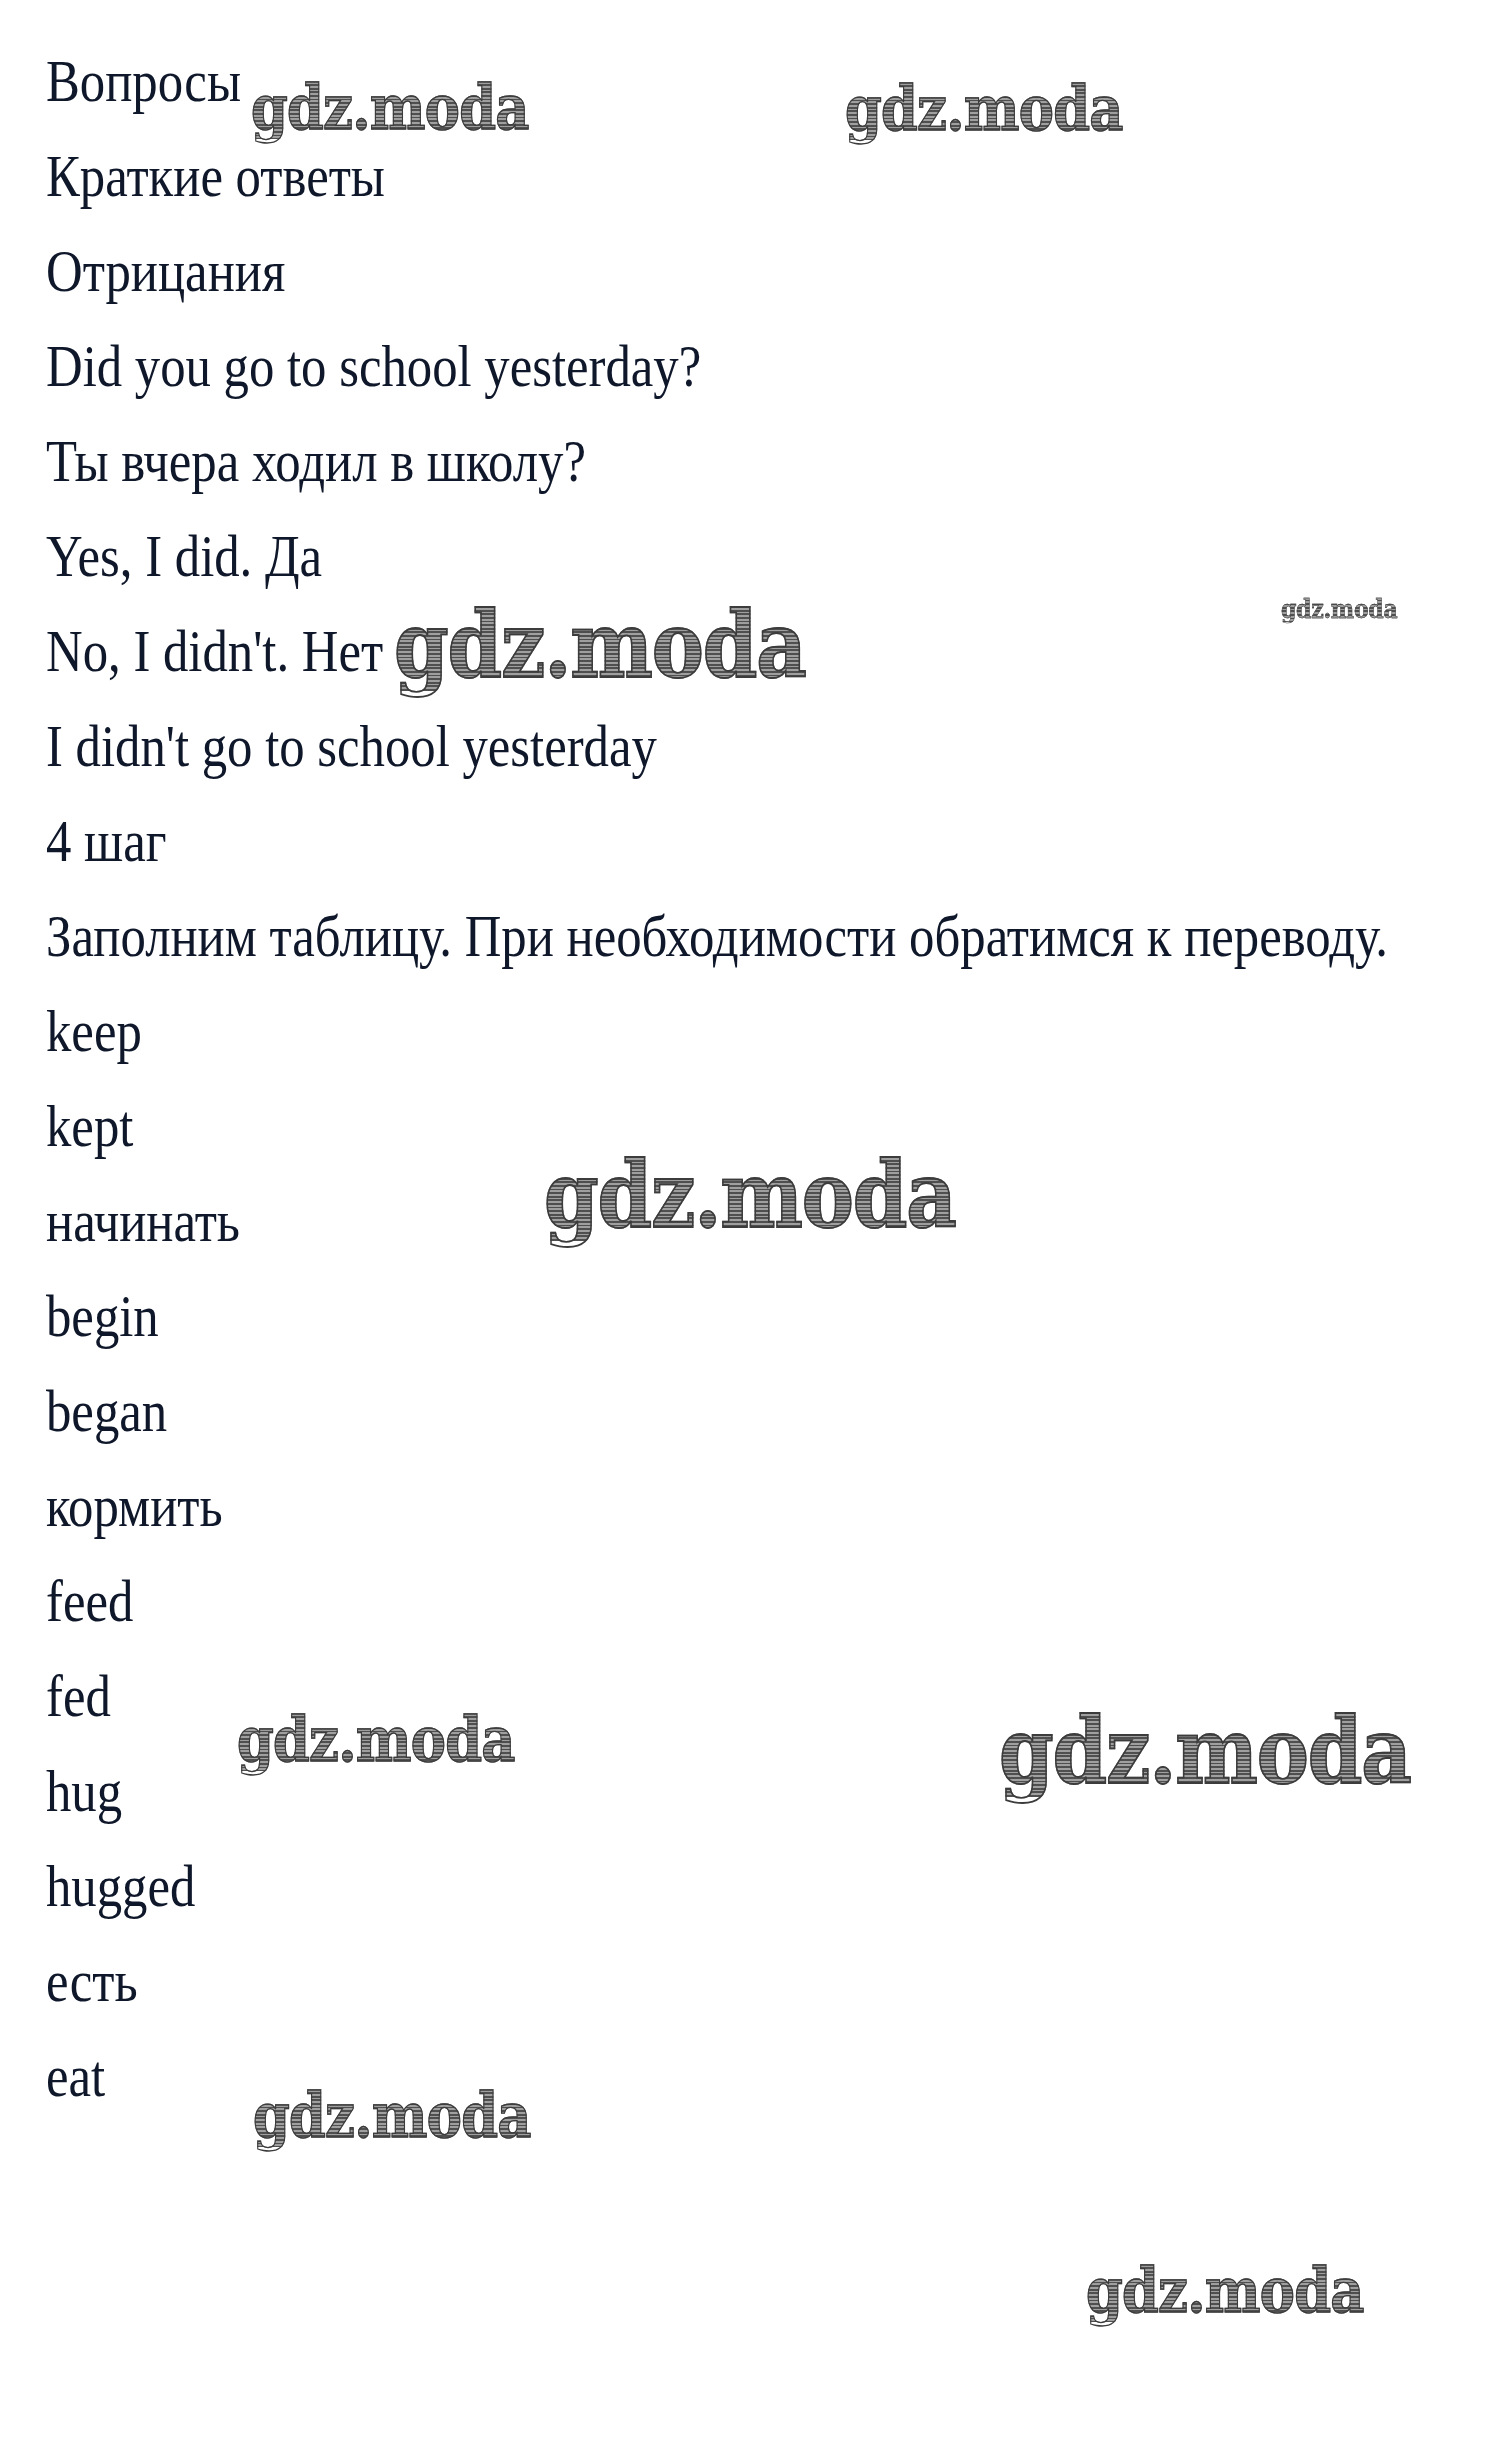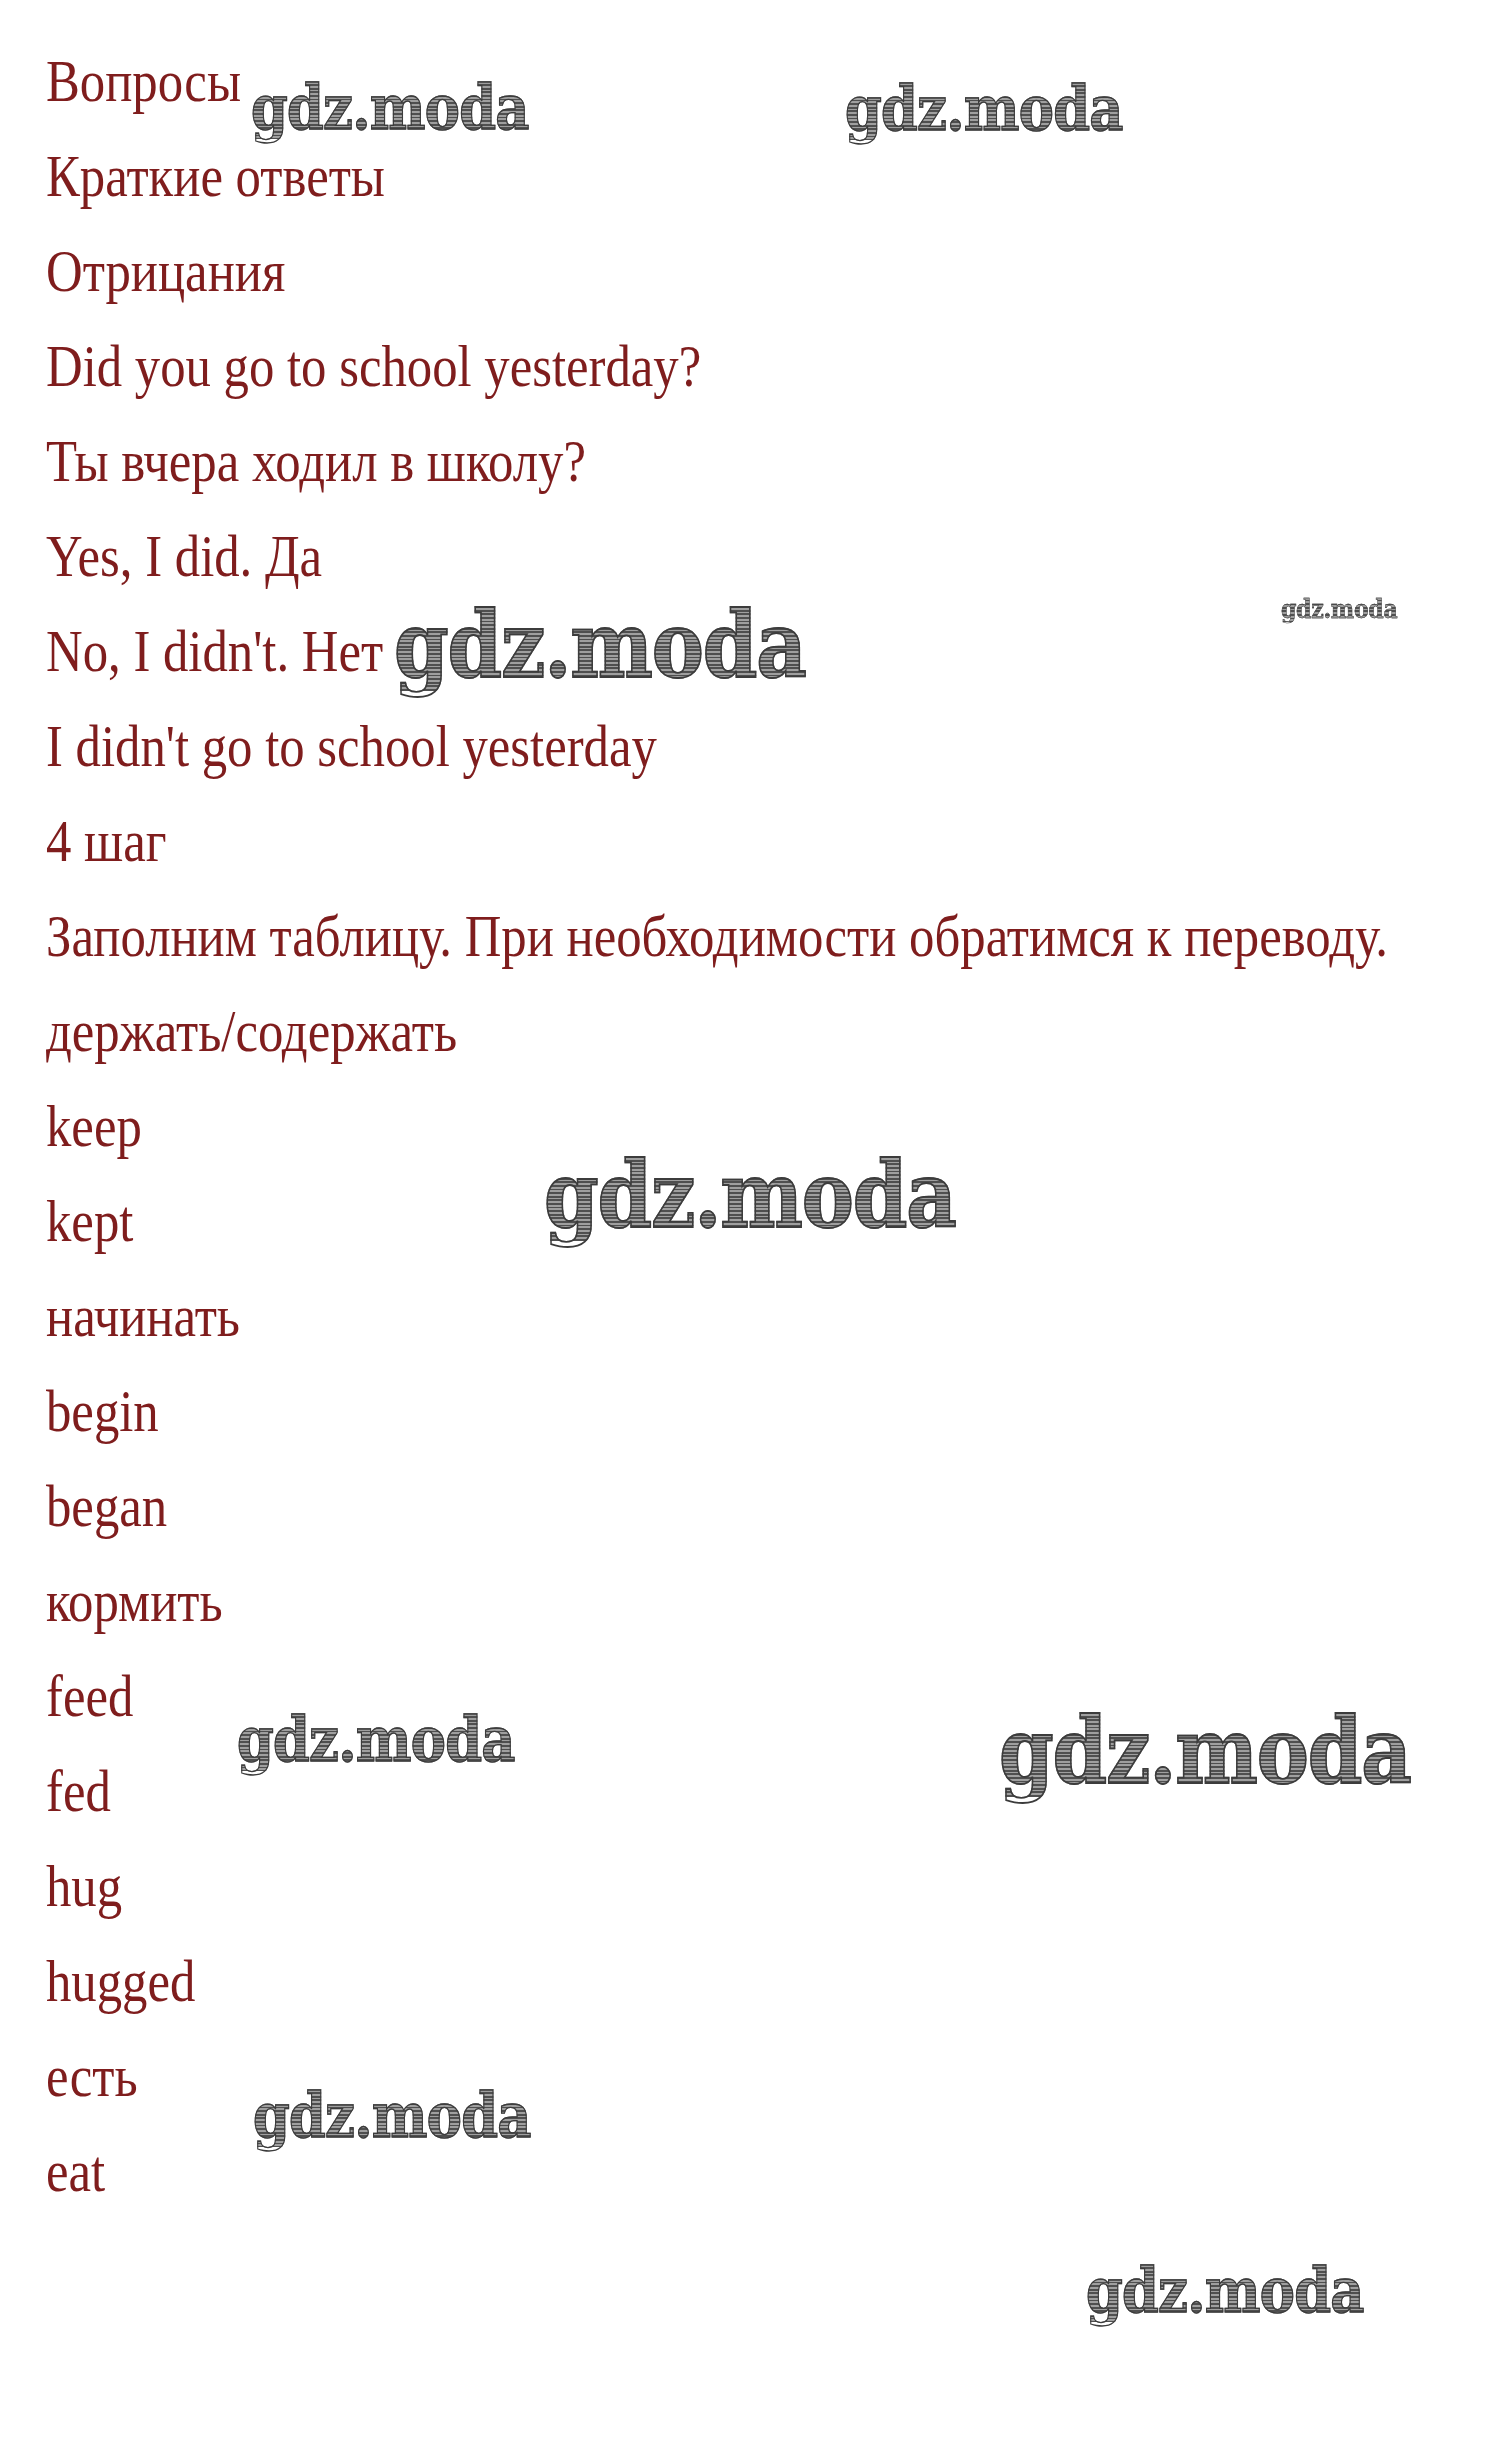--- a/index.html
+++ b/index.html
@@ -22,21 +22,21 @@
     position: absolute;
     left: 46px;
     top: 34px;
     right: 0;
     z-index: 2;
   }
   .line {
     height: 95px;
     line-height: 95px;
     font-size: 59px;
-    color: #7f1d1d;
+    color: #0f172a;
     white-space: nowrap;
   }
   .line .tx {
     display: inline-block;
     transform: scaleX(0.86);
     transform-origin: 0 50%;
     letter-spacing: 0;
   }
   
   .wm {
@@ -85,21 +85,20 @@
     <div class="line"><span class="tx">Вопросы</span></div>
     <div class="line"><span class="tx">Краткие ответы</span></div>
     <div class="line"><span class="tx">Отрицания</span></div>
     <div class="line"><span class="tx">Did you go to school yesterday?</span></div>
     <div class="line"><span class="tx">Ты вчера ходил в школу?</span></div>
     <div class="line"><span class="tx">Yes, I did. Да</span></div>
     <div class="line"><span class="tx">No, I didn't. Нет</span></div>
     <div class="line"><span class="tx">I didn't go to school yesterday</span></div>
     <div class="line"><span class="tx">4 шаг</span></div>
     <div class="line"><span class="tx">Заполним таблицу. При необходимости обратимся к переводу.</span></div>
-    <div class="line"><span class="tx">держать/содержать</span></div>
     <div class="line"><span class="tx">keep</span></div>
     <div class="line"><span class="tx">kept</span></div>
     <div class="line"><span class="tx">начинать</span></div>
     <div class="line"><span class="tx">begin</span></div>
     <div class="line"><span class="tx">began</span></div>
     <div class="line"><span class="tx">кормить</span></div>
     <div class="line"><span class="tx">feed</span></div>
     <div class="line"><span class="tx">fed</span></div>
     <div class="line"><span class="tx">hug</span></div>
     <div class="line"><span class="tx">hugged</span></div>

